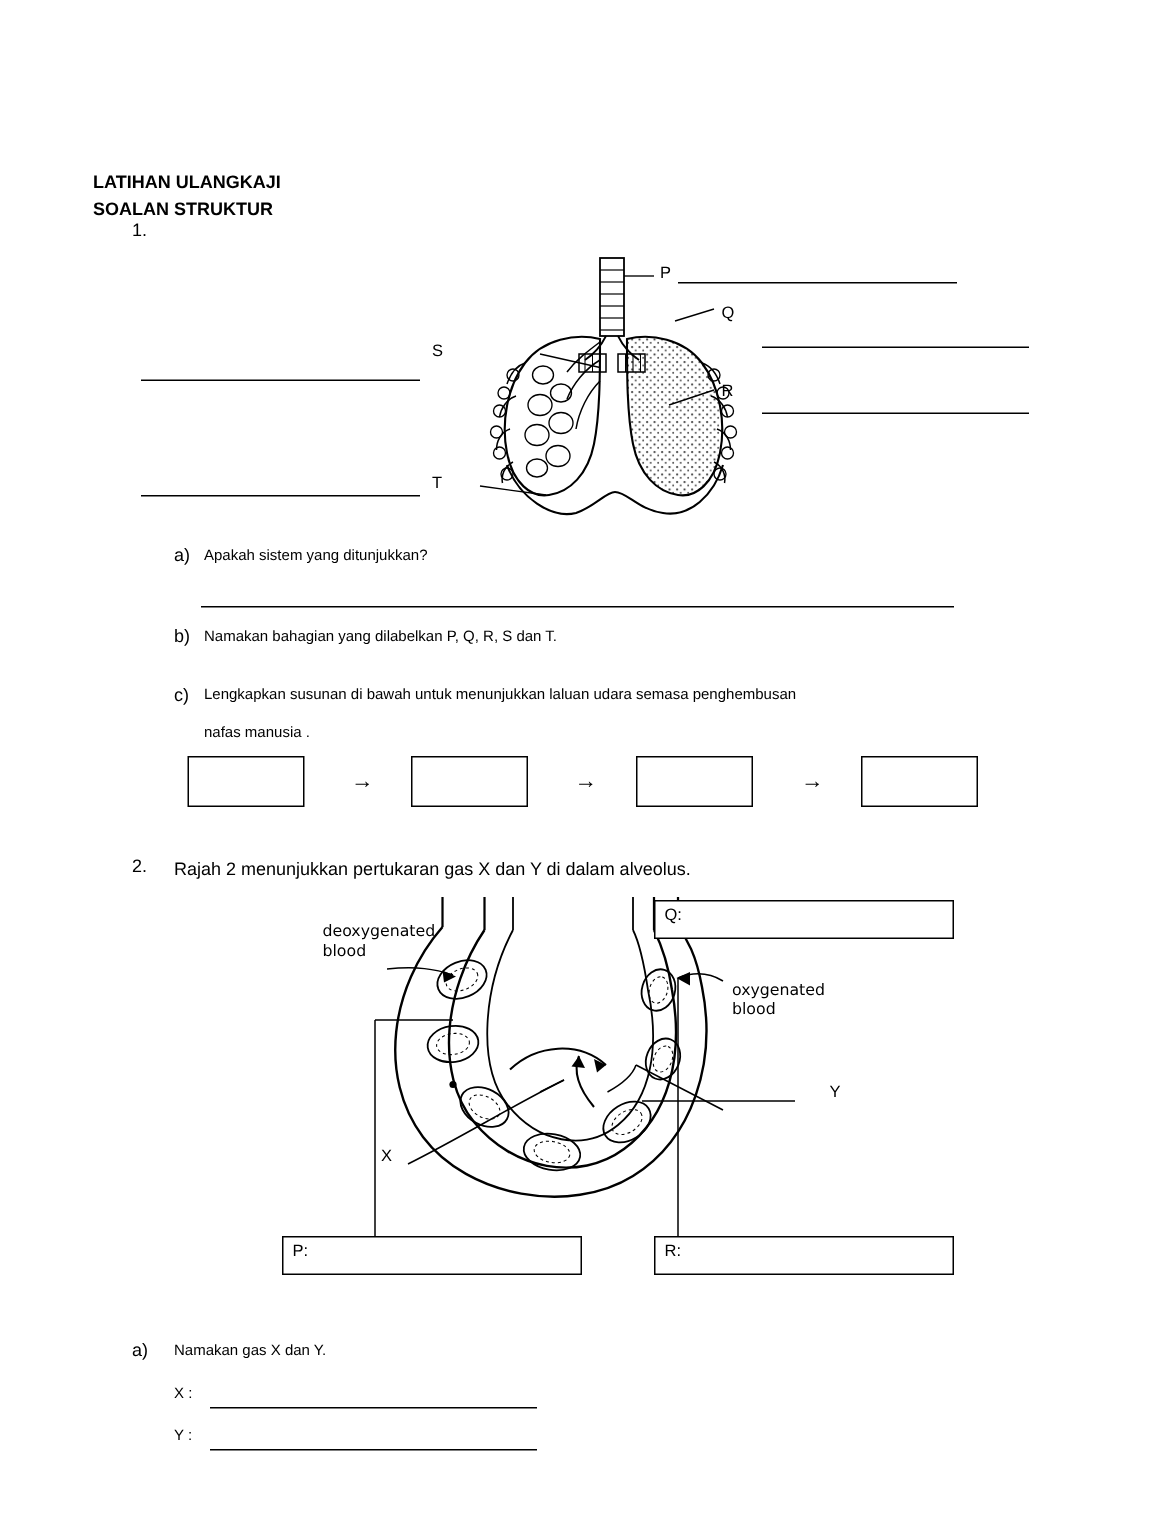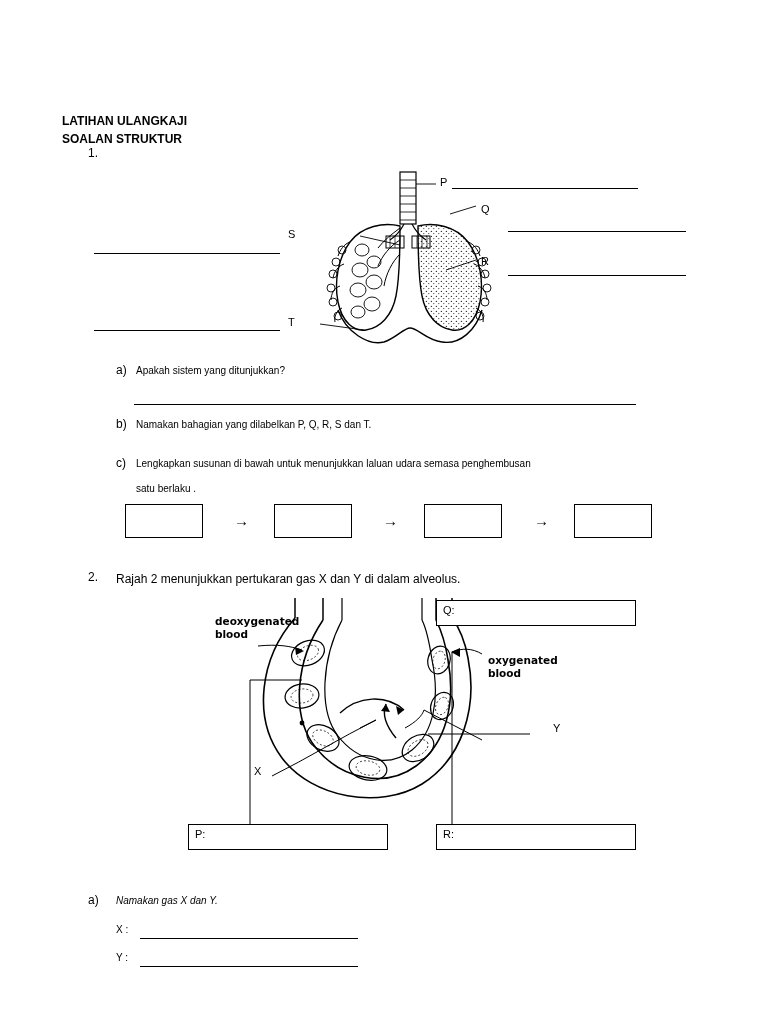--- a/index.html
+++ b/index.html
@@ -98,21 +98,20 @@
 
   .fig-label {
     position: absolute;
     font-size: 11px;
   }
 
   .hand {
     font-family: "DejaVu Sans", sans-serif;
     font-size: 10.5px;
     line-height: 1.25;
-    font-weight: bold;
   }
 </style>
 </head>
 <body>
 
 <div class="page">
 
 
   <div class="doc-titles">
     <div>LATIHAN ULANGKAJI</div>
@@ -209,21 +208,21 @@
 
   <div class="sub-label" style="top:363px; left:116px;">a)</div>
   <div class="sub-text" style="top:363px; left:136px; width:520px;">Apakah sistem yang ditunjukkan?</div>
   <div class="rule" style="top:404px; left:134px; width:502px;"></div>
 
   <div class="sub-label" style="top:417px; left:116px;">b)</div>
   <div class="sub-text" style="top:417px; left:136px; width:520px;">Namakan bahagian yang dilabelkan P, Q, R, S dan T.</div>
 
   <div class="sub-label" style="top:456px; left:116px;">c)</div>
   <div class="sub-text" style="top:456px; left:136px; width:570px;">Lengkapkan susunan di bawah untuk menunjukkan laluan udara semasa penghembusan</div>
-  <div class="sub-text" style="top:481px; left:136px; width:570px;">satu berlaku .</div>
+  <div class="sub-text" style="top:481px; left:136px; width:570px;">nafas manusia .</div>
 
   <div class="boxline" style="top:504px; left:125px; width:78px; height:34px;"></div>
   <div class="arrow" style="top:513px; left:234px;">→</div>
   <div class="boxline" style="top:504px; left:274px; width:78px; height:34px;"></div>
   <div class="arrow" style="top:513px; left:383px;">→</div>
   <div class="boxline" style="top:504px; left:424px; width:78px; height:34px;"></div>
   <div class="arrow" style="top:513px; left:534px;">→</div>
   <div class="boxline" style="top:504px; left:574px; width:78px; height:34px;"></div>
 
   <div class="qnum" style="top:570px; left:88px;">2.</div>
@@ -295,21 +294,21 @@
   <div class="fig-label hand" style="top:615px; left:215px; width:110px;">deoxygenated<br>blood</div>
   <div class="fig-label hand" style="top:630px; left:488px; width:110px;margin-top:24px;">oxygenated<br>blood</div>
   <div class="fig-label" style="top:765px; left:254px;">X</div>
   <div class="fig-label" style="top:722px; left:553px;">Y</div>
 
   <div class="labelbox" style="top:600px; left:436px; width:200px; height:26px;">Q:</div>
   <div class="labelbox" style="top:824px; left:188px; width:200px; height:26px;">P:</div>
   <div class="labelbox" style="top:824px; left:436px; width:200px; height:26px;">R:</div>
 
   <div class="sub-label" style="top:893px; left:88px;">a)</div>
-  <div class="sub-text" style="top:893px; left:116px; width:500px;font-style:italic;">Namakan gas  X dan Y.</div>
+  <div class="sub-text" style="top:893px; left:116px; width:500px;">Namakan gas  X dan Y.</div>
 
   <div class="sub-text" style="top:922px; left:116px;">X :</div>
   <div class="rule" style="top:938px; left:140px; width:218px;"></div>
 
   <div class="sub-text" style="top:950px; left:116px;">Y :</div>
   <div class="rule" style="top:966px; left:140px; width:218px;"></div>
 
 </div>
 
 </body></html>

